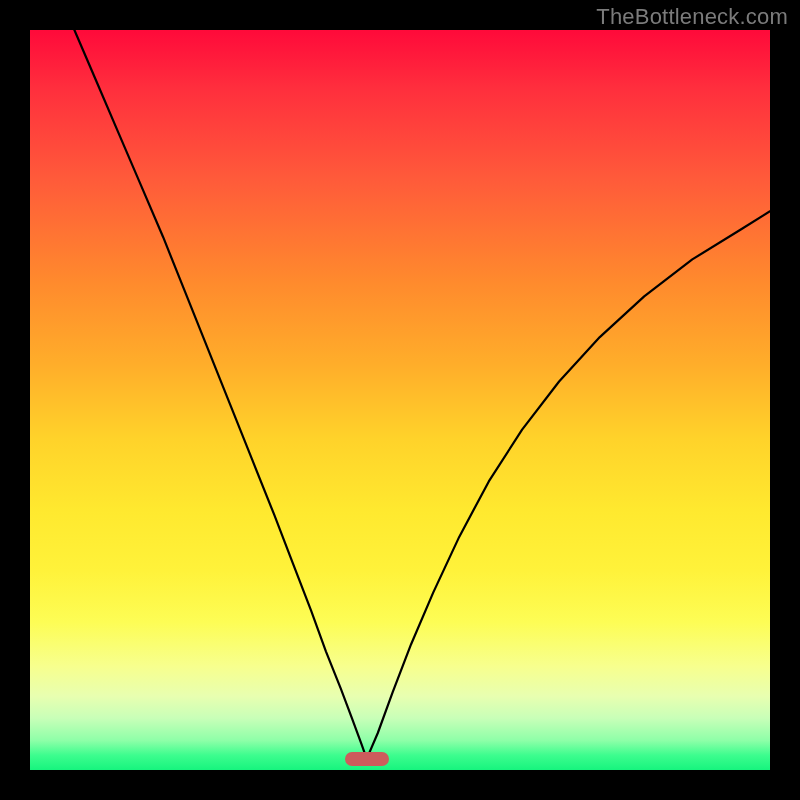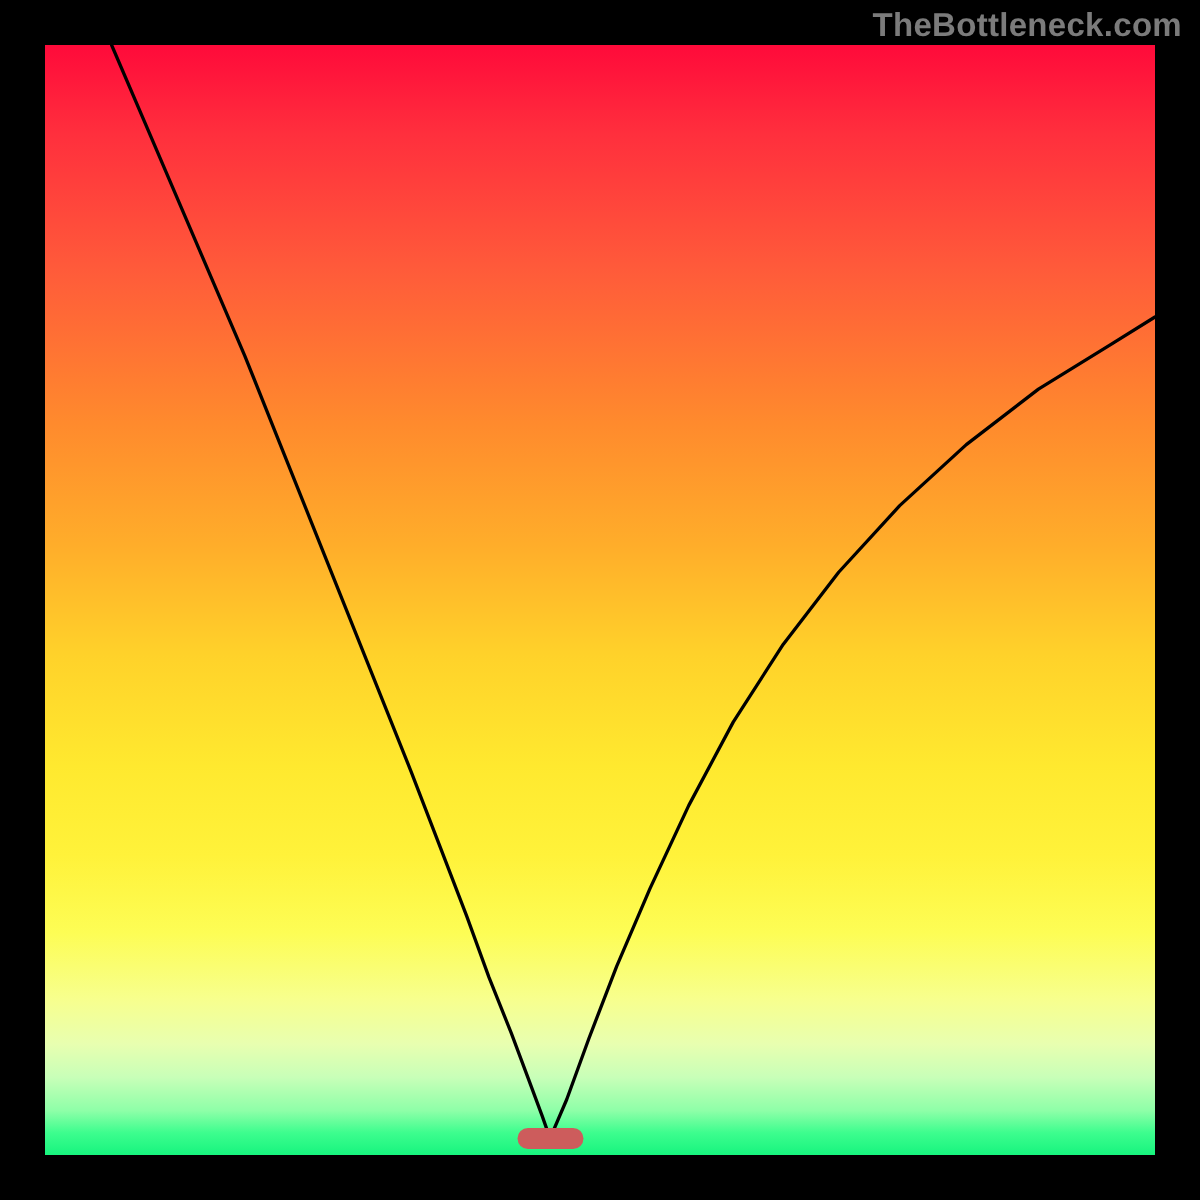--- a/index.html
+++ b/index.html
@@ -63,21 +63,21 @@
     border-radius: 7px;
     background: #cd5c5c;
     transform: translate(-50%, -50%);
   }
   .watermark {
     position: absolute;
     top: 4px;
     right: 12px;
     color: #7b7b7b;
     font-size: 22px;
-    font-weight: 700;
+    font-weight: 400;
     letter-spacing: 0.2px;
     user-select: none;
   }
 </style>
 </head>
 <body>
 
 <div class="frame">
   <div class="watermark">TheBottleneck.com</div>
 

